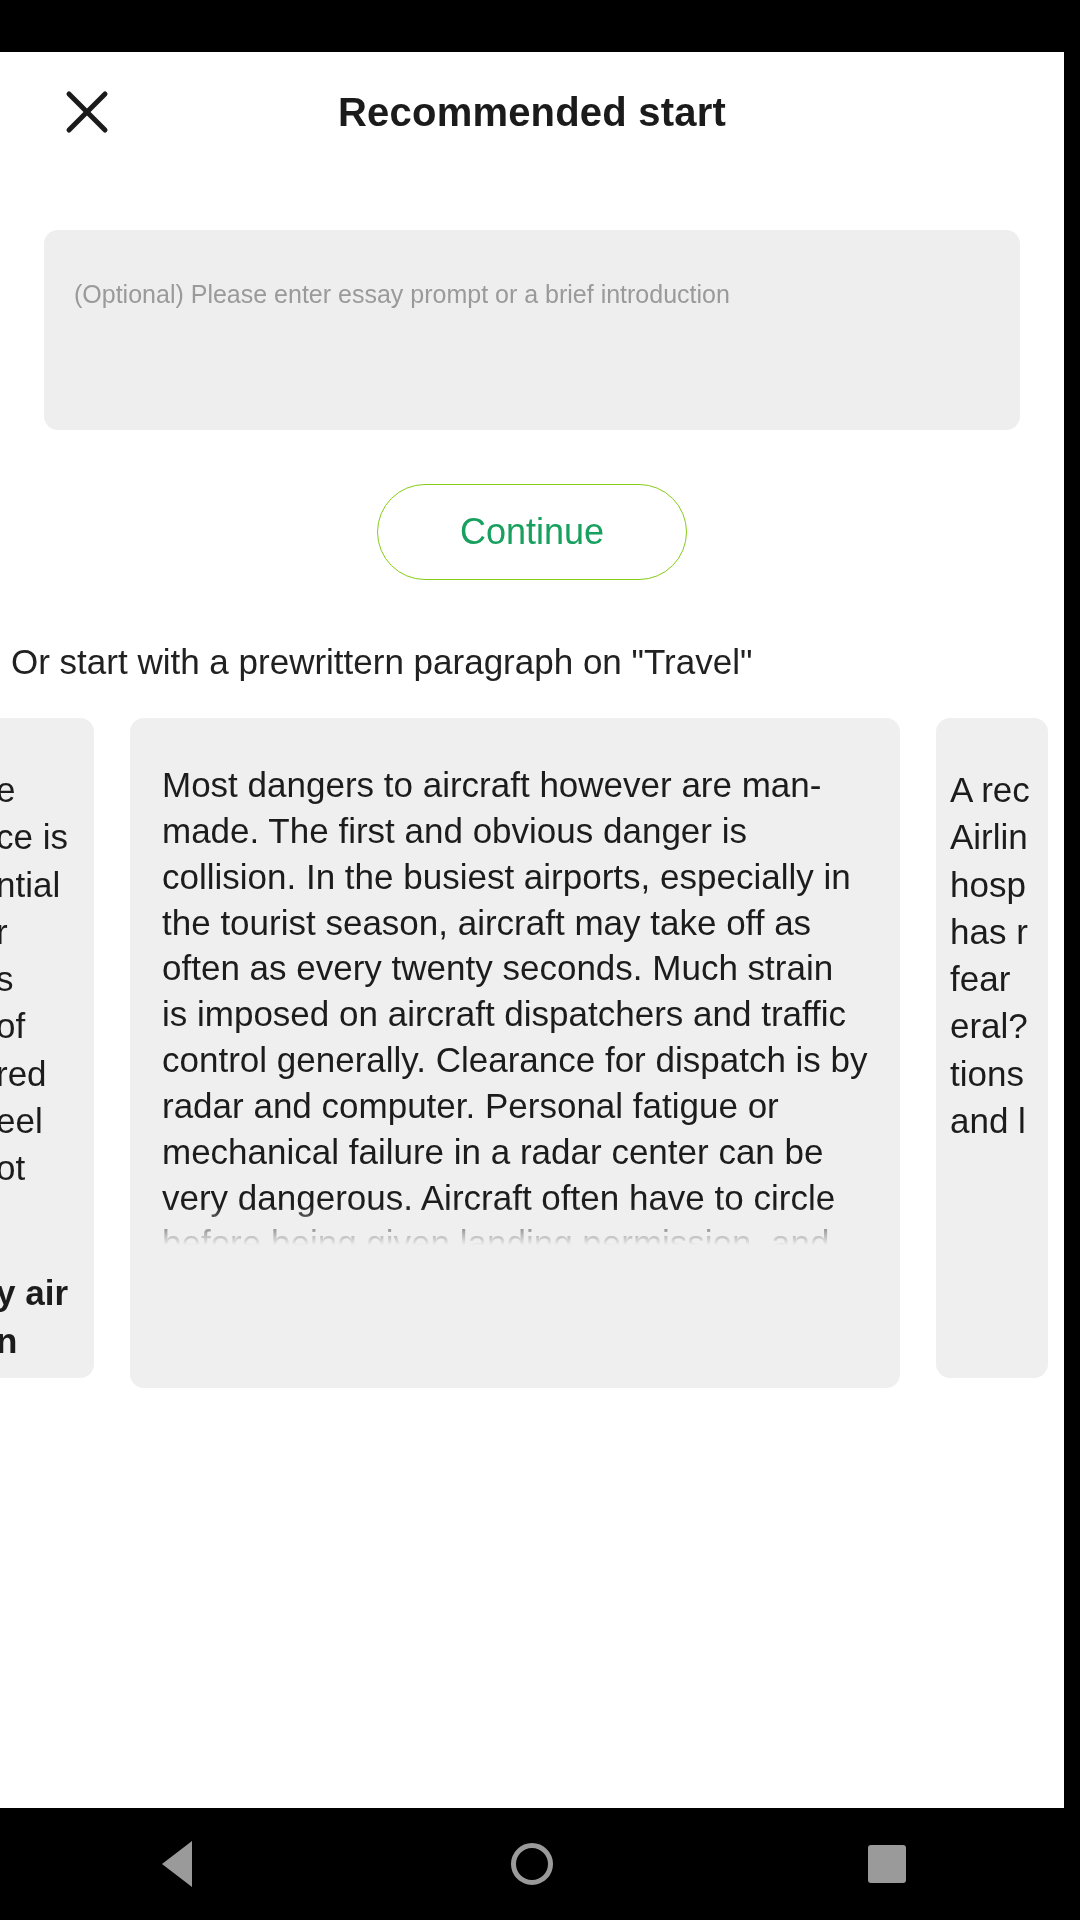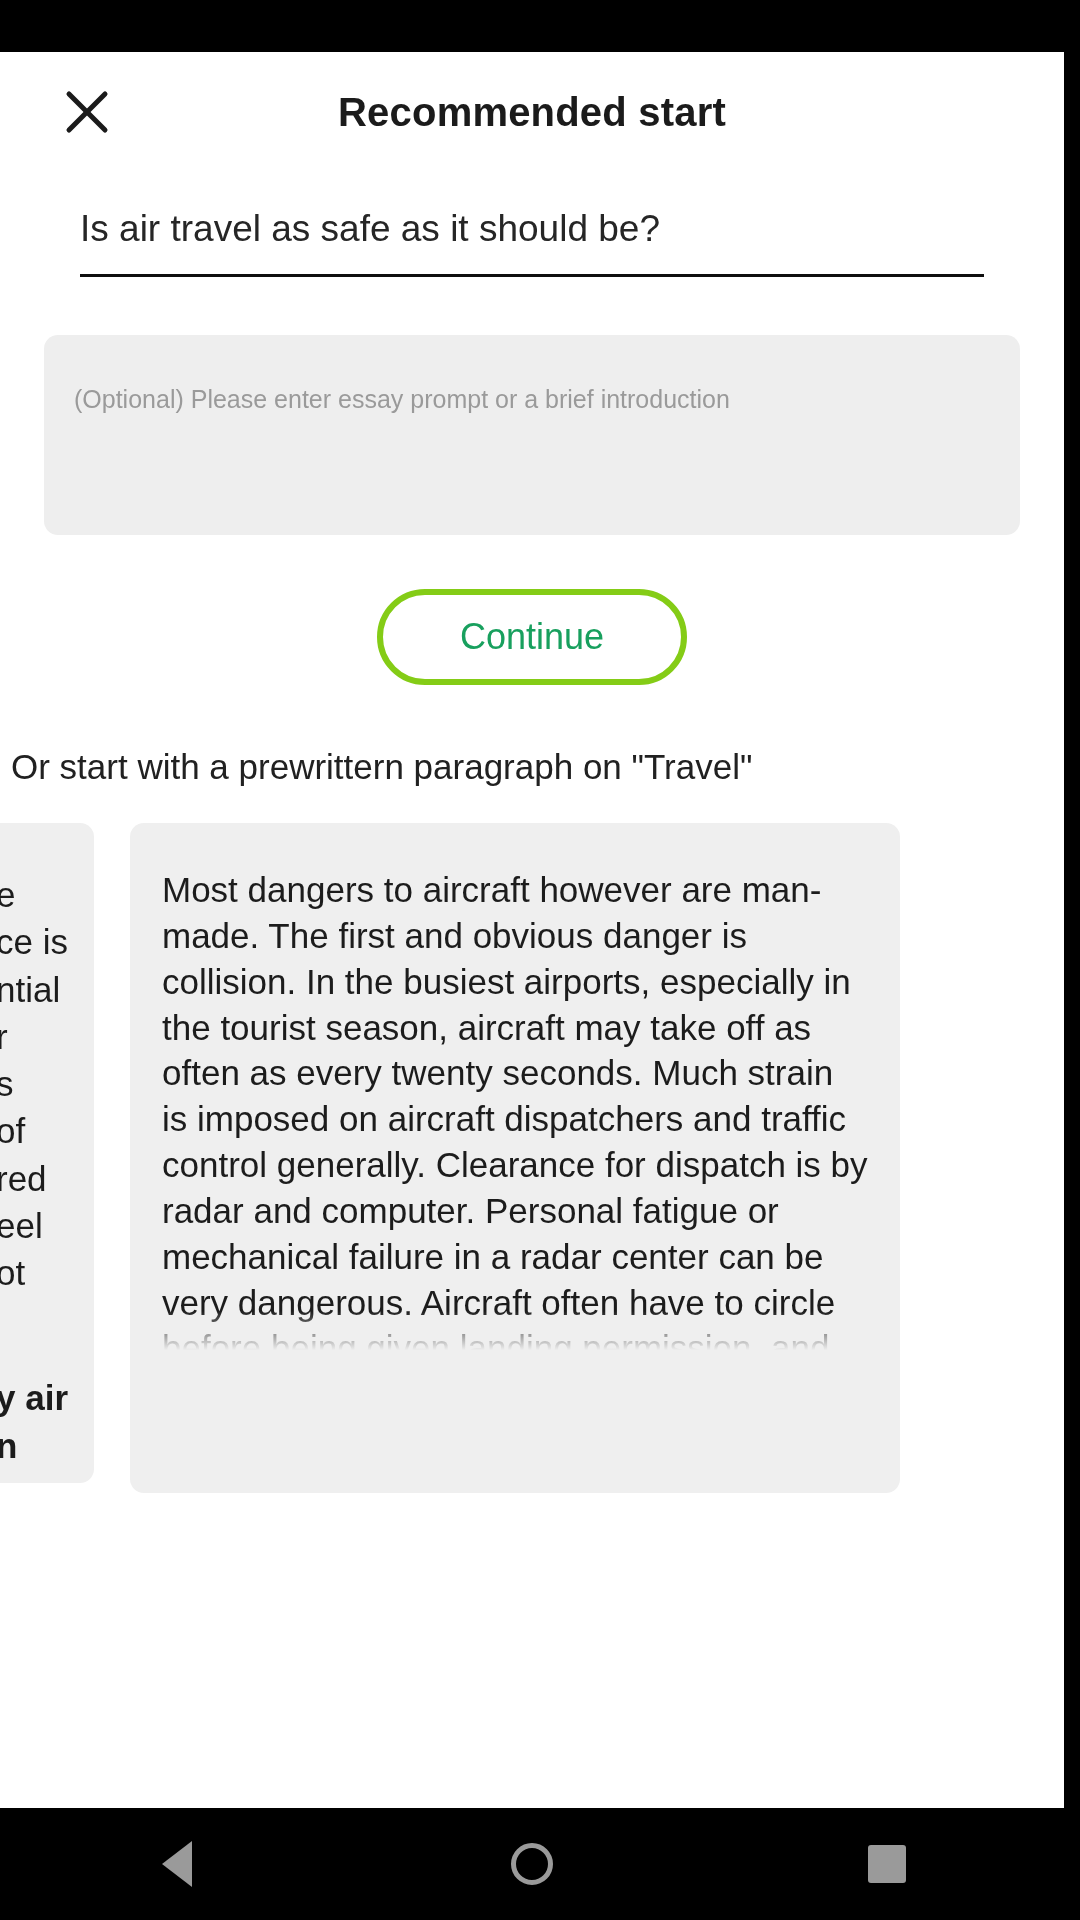--- a/index.html
+++ b/index.html
@@ -96,21 +96,21 @@
   .prompt-area::placeholder { color: #9a9a9a; }
   
   .continue-row {
     display: flex;
     justify-content: center;
     margin-top: 50px;
   }
   .continue-btn {
     width: 310px;
     height: 96px;
-    border: 6px solid #84cc16;
+    border: 1px solid #84cc16;
     border-radius: 48px;
     background: #ffffff;
     color: #18a05e;
     font-size: 36px;
     font-family: "Liberation Sans", sans-serif;
     display: flex;
     align-items: center;
     justify-content: center;
     cursor: pointer;
   }
@@ -243,23 +243,20 @@
         <span>
           <svg width="46" height="46" viewBox="0 0 46 46">
             <line x1="5" y1="5" x2="41" y2="41" stroke="#1b1b1b" stroke-width="5" stroke-linecap="round"></line>
             <line x1="41" y1="5" x2="5" y2="41" stroke="#1b1b1b" stroke-width="5" stroke-linecap="round"></line>
           </svg>
         </span>
       </div>
       <div class="header-title">Recommended start</div>
     </div>
 
-    <div class="title-input-wrap">
-      <input class="title-input" type="text" value="Is air travel as safe as it should be?" placeholder="Enter a title" style="">
-    </div>
 
     <div class="prompt-wrap">
       <textarea class="prompt-area" placeholder="(Optional) Please enter essay prompt or a brief introduction" style=""></textarea>
     </div>
 
     <div class="continue-row">
       <button class="continue-btn">Continue</button>
     </div>
 
     <div class="prewritten-label">Or start with a prewrittern paragraph on "Travel"</div>
@@ -280,20 +277,30 @@
 n</div>
       </div>
 
       <div class="card card-center">
         <div class="card-center-text-clip">
           <div class="card-text">Most dangers to aircraft however are man-made. The first and obvious danger is collision. In the busiest airports, especially in the tourist season, aircraft may take off as often as every twenty seconds. Much strain is imposed on aircraft dispatchers and traffic control generally. Clearance for dispatch is by radar and computer. Personal fatigue or mechanical failure in a radar center can be very dangerous. Aircraft often have to circle before being given landing permission, and collision or perhaps a near miss can result from mistakes in assigning heights. Most, though not all countries have strict regulations</div>
         </div>
         <div class="fade"></div>
       </div>
 
+      <div class="card card-side">
+        <div class="card-text">A rec
+Airlin
+hosp
+has r
+fear 
+eral?
+tions
+and l</div>
+      </div>
 
     </div>
 
   </div>
 
   <div class="nav-bar">
     <div class="nav-btn">
       <span class="tri"></span>
     </div>
     <div class="nav-btn">

